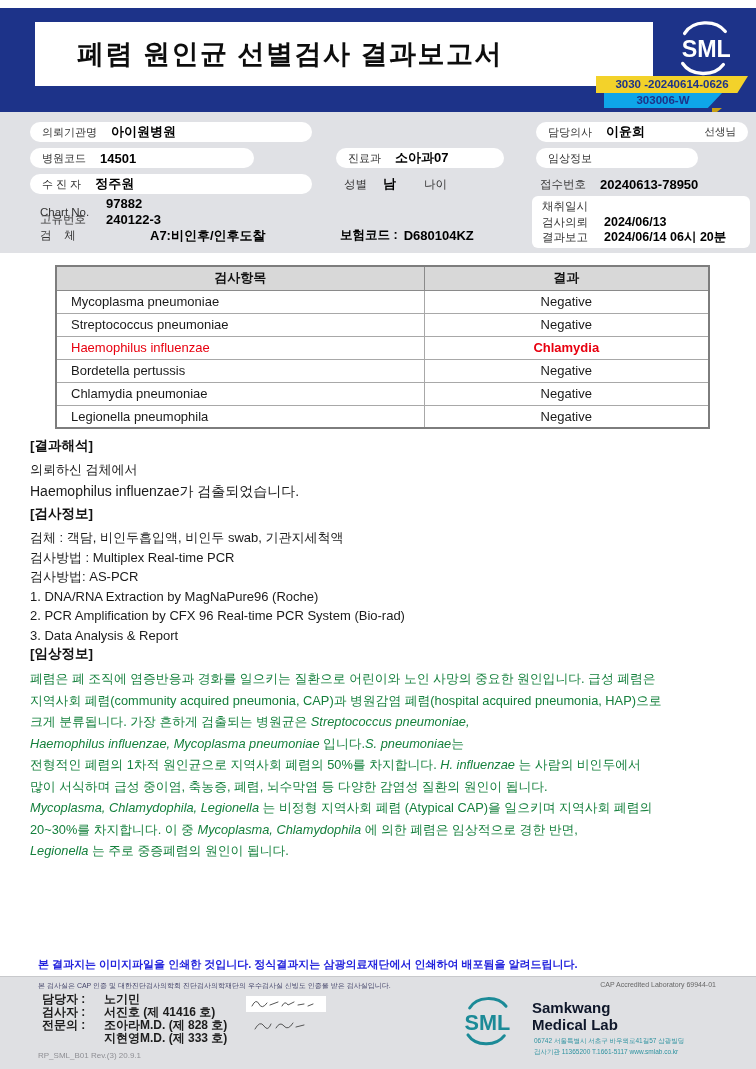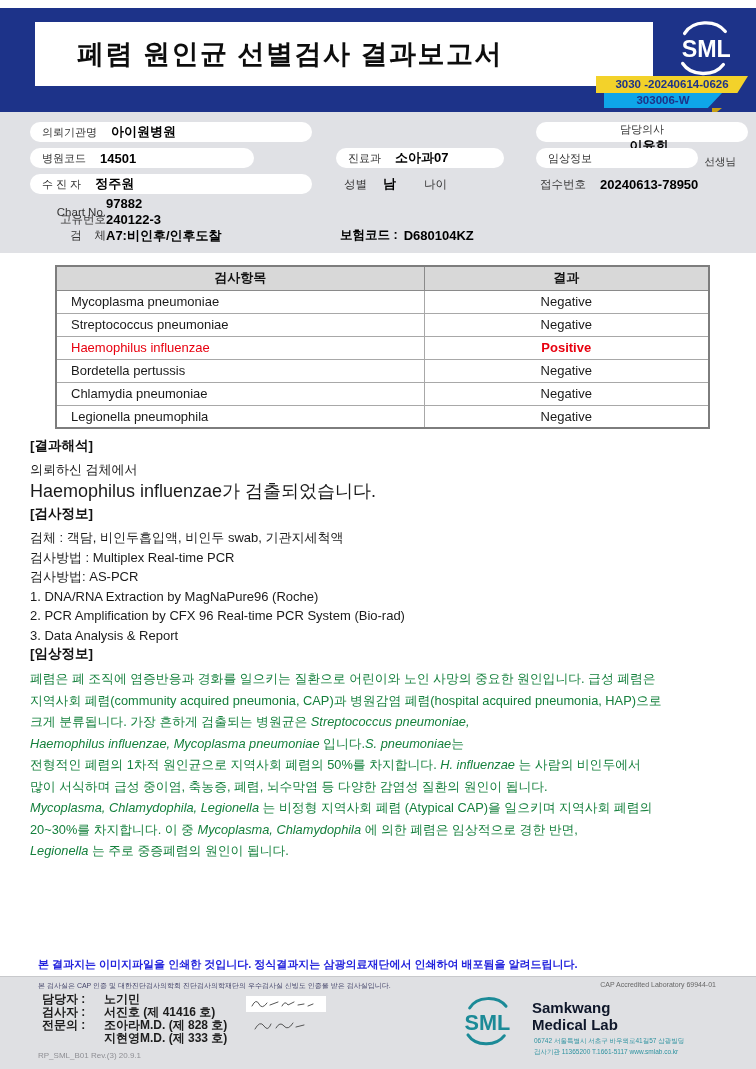--- a/index.html
+++ b/index.html
@@ -39,21 +39,21 @@
   
   #band-info { position:absolute; left:0; top:112px; width:756px; height:141px; background:#e0e1e5; }
   .pill {
     position:absolute; height:20px; background:#ffffff; border-radius:10px;
     display:flex; align-items:center; padding:0 12px; font-size:12px; color:#222;
   }
   .pill .lbl { font-size:11px; color:#333; white-space:nowrap; }
   .pill .val { font-weight:bold; font-size:13px; color:#000; margin-left:14px; white-space:nowrap; }
   .pill .suffix { margin-left:auto; font-size:10.5px; color:#333; }
   .plain-field { position:absolute; display:flex; align-items:center; font-size:12px; }
-  .plain-field .lbl { font-size:11.5px; color:#333; white-space:nowrap;text-align:right; }
+  .plain-field .lbl { font-size:11.5px; color:#333; white-space:nowrap; }
   .plain-field .val { font-weight:bold; font-size:13px; color:#000; white-space:nowrap; }
   #dates-box {
     position:absolute; left:532px; top:84px; width:218px; height:52px; background:#ffffff;
     border-radius:6px; padding:3px 10px; font-size:12px;
   }
   .date-row { display:flex; height:15.5px; align-items:center; }
   .date-row .lbl { width:62px; font-size:11.5px; color:#333; }
   .date-row .val { font-weight:bold; font-size:12.5px; color:#000; }
 
   
@@ -70,21 +70,21 @@
   #results-table td.c-item { width:368px; padding-left:14px; text-align:left; }
   #results-table td.c-res  { text-align:center;margin-left:24px; }
   #results-table tr.pos td { color:#e8000f; }
   #results-table tr.pos td.c-res { font-weight:bold; }
 
   
   .section { position:absolute; left:30px; color:#1a1a1a; }
   .sec-title { font-weight:bold; font-size:13.5px; color:#111; margin-bottom:5px; }
   #sec-interpret { top:437px; }
   #sec-interpret .line { font-size:13px; line-height:20px; }
-  #sec-interpret .line2 { font-size:18px; line-height:22px; }
+  #sec-interpret .line2 { font-size:14px; line-height:22px; }
   #sec-testinfo { top:505px; }
   #sec-testinfo .tline { font-size:13px; line-height:19.5px; }
   #sec-clinical { top:645px; width:706px; }
   #sec-clinical .cline { font-size:12.8px; line-height:21.5px; color:#15803d; }
 
   
   #notice-blue { position:absolute; left:38px; top:957px; font-size:11px; font-weight:bold; color:#2323dd; }
   #band-footer { position:absolute; left:0; top:976px; width:756px; height:93px; background:#dfe0e3; border-top:1px solid #c8c9cc; }
   #cap-left { position:absolute; left:38px; top:4px; font-size:7px; color:#44446a; }
   #cap-right { position:absolute; right:40px; top:4px; font-size:7px; color:#666; }
@@ -123,21 +123,21 @@
     <div class="ribbon-row2">303006-W</div>
     <div class="ribbon-fold"></div>
   </div>
 
   <div id="band-info">
 
     <div class="pill" style="left:30px; top:10px; width:282px;">
       <span class="lbl">의뢰기관명</span>
       <span class="val">아이원병원</span>
     </div>
-    <div class="pill" style="left:536px; top:10px; width:212px;flex-direction:column;">
+    <div class="pill" style="left:536px; top:10px; width:212px;">
       <span class="lbl">담당의사</span>
       <span class="val">이윤희</span>
       <span class="suffix">선생님</span>
     </div>
 
     <div class="pill" style="left:30px; top:36px; width:224px;">
       <span class="lbl">병원코드</span>
       <span class="val">14501</span>
     </div>
     <div class="pill" style="left:336px; top:36px; width:168px;">
@@ -165,30 +165,44 @@
     </div>
 
     <div class="plain-field" style="left:40px; top:84px; height:15px;">
       <span class="lbl" style="width:66px;margin-top:16px;">Chart No.</span>
       <span class="val">97882</span>
     </div>
     <div class="plain-field" style="left:40px; top:100px; height:15px;">
       <span class="lbl" style="width:66px;">고유번호</span>
       <span class="val">240122-3</span>
     </div>
-    <div class="plain-field" style="left:40px; top:116px; height:15px;">
+    <div class="plain-field" style="left:40px; top:116px; height:15px;gap:44px;">
       <span class="lbl" style="width:66px; white-space:pre;">검    체</span>
       <span class="val">A7:비인후/인후도찰</span>
     </div>
 
     <div class="plain-field" style="left:340px; top:116px; height:15px;">
       <span class="val" style="font-size:12.5px;">보험코드 :</span>
       <span class="val" style="margin-left:6px; font-size:13px;">D680104KZ</span>
     </div>
 
+    <div id="dates-box">
+      <div class="date-row">
+        <span class="lbl">채취일시</span>
+        <span class="val"></span>
+      </div>
+      <div class="date-row">
+        <span class="lbl">검사의뢰</span>
+        <span class="val">2024/06/13</span>
+      </div>
+      <div class="date-row">
+        <span class="lbl">결과보고</span>
+        <span class="val">2024/06/14  06시 20분</span>
+      </div>
+    </div>
   </div>
 
   <table id="results-table">
     <thead>
       <tr>
         <th>검사항목</th>
         <th>결과</th>
       </tr>
     </thead>
     <tbody>
@@ -198,21 +212,21 @@
           <td class="c-res">Negative</td>
         </tr>
 
         <tr>
           <td class="c-item">Streptococcus pneumoniae</td>
           <td class="c-res">Negative</td>
         </tr>
 
         <tr class="pos">
           <td class="c-item">Haemophilus influenzae</td>
-          <td class="c-res">Positive</td>
+          <td class="c-res">Chlamydia</td>
         </tr>
 
         <tr>
           <td class="c-item">Bordetella pertussis</td>
           <td class="c-res">Negative</td>
         </tr>
 
         <tr>
           <td class="c-item">Chlamydia pneumoniae</td>
           <td class="c-res">Negative</td>

